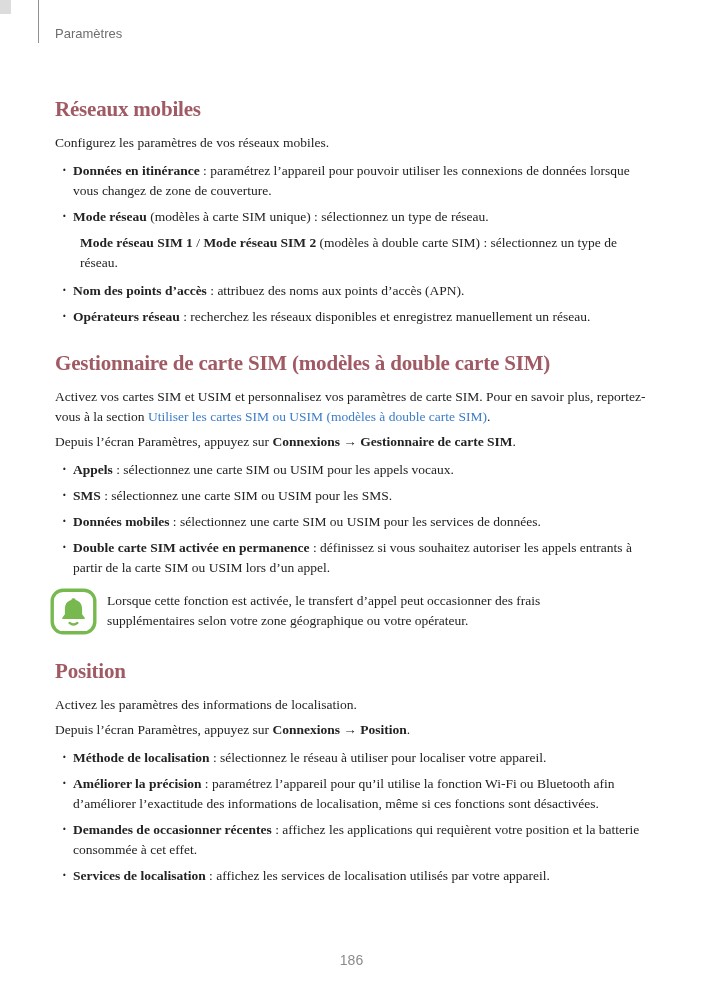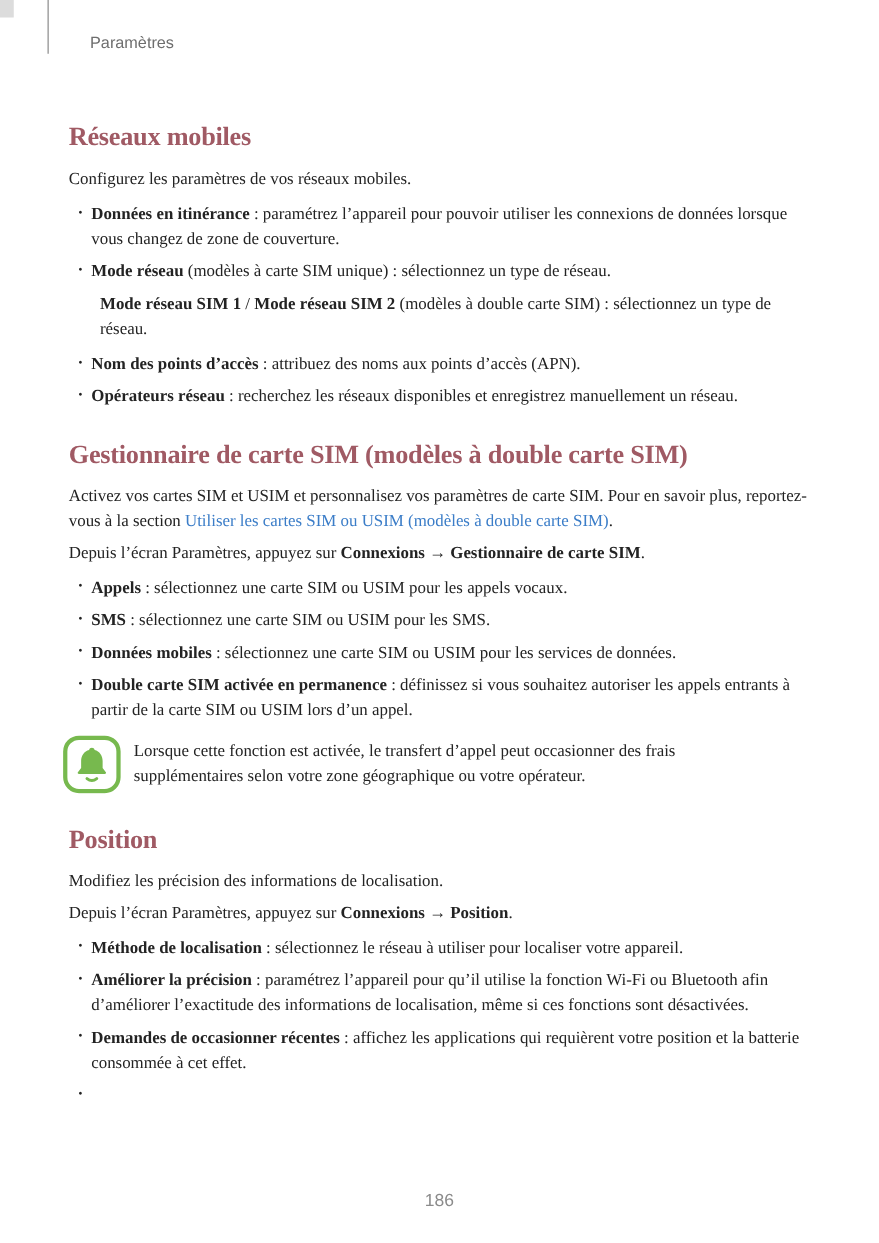--- a/index.html
+++ b/index.html
@@ -23,21 +23,21 @@
   .corner-tab {
     position: absolute; left: 0; top: 0;
     width: 11px; height: 14px; background: #dcdcdc;
   }
   .header-rule {
     position: absolute; left: 38px; top: 0;
     width: 1px; height: 43px; background: #8f8f8f;
   }
   .header-label {
     position: absolute; left: 55px; top: 26px;
-    font-size: 13px; line-height: 15px; color: var(--muted); margin-left: 17px;
+    font-size: 13px; line-height: 15px; color: var(--muted);
   }
   .content {
     position: absolute; left: 55px; top: 98px; width: 597px; font-family: Liberation Serif, serif;
   }
   section h2 {
     font-size: 21px; line-height: 23px; font-weight: bold;
     color: var(--heading);
     margin: 25px 0 12px 0;
     letter-spacing: -0.2px;
   }
@@ -130,33 +130,34 @@
         <span class="note-icon"><svg width="47" height="47" viewBox="0 0 47 47">
             <rect x="2.2" y="2.2" width="42.6" height="42.6" rx="11" fill="#ffffff" stroke="#77b94e" stroke-width="3.4"></rect>
             <path fill="#77b94e" d="M23.5 10.2c1.1 0 2 .7 2.2 1.7 3.9 1 6.4 4.4 6.4 8.8v5.6l2.6 3.4c.4.6 0 1.4-.8 1.4H13.1c-.8 0-1.2-.8-.8-1.4l2.6-3.4v-5.6c0-4.4 2.5-7.8 6.4-8.8.2-1 1.1-1.7 2.2-1.7z"></path>
             <path fill="none" stroke="#77b94e" stroke-width="2.4" stroke-linecap="round" d="M19.6 34.9q3.9 3.1 7.8 0"></path>
           </svg></span>
         <p class="note-text"><span>Lorsque cette fonction est activée, le transfert d’appel peut occasionner des frais supplémentaires selon votre zone géographique ou votre opérateur.</span></p>
       </div>
     </section>
     <section>
       <h2>Position</h2>
-      <p class="para"><span>Modifiez les précision des informations de localisation.</span></p>
+      <p class="para"><span>Activez les paramètres des informations de localisation.</span></p>
       <p class="para"><span>Depuis l’écran Paramètres, appuyez sur </span><span class="b">Connexions</span><span> → </span><span class="b">Position</span><span>.</span></p>
       <div class="bullet-item">
         <span class="dot">·</span>
         <p class="bullet-text"><span class="b">Méthode de localisation</span><span> : sélectionnez le réseau à utiliser pour localiser votre appareil.</span></p>
       </div>
       <div class="bullet-item">
         <span class="dot">·</span>
         <p class="bullet-text"><span class="b">Améliorer la précision</span><span> : paramétrez l’appareil pour qu’il utilise la fonction Wi-Fi ou Bluetooth afin d’améliorer l’exactitude des informations de localisation, même si ces fonctions sont désactivées.</span></p>
       </div>
       <div class="bullet-item">
         <span class="dot">·</span>
         <p class="bullet-text"><span class="b">Demandes de occasionner récentes</span><span> : affichez les applications qui requièrent votre position et la batterie consommée à cet effet.</span></p>
       </div>
       <div class="bullet-item">
         <span class="dot">·</span>
+        <p class="bullet-text"><span class="b">Services de localisation</span><span> : affichez les services de localisation utilisés par votre appareil.</span></p>
       </div>
     </section>
   </div>
 
 <div class="page-number">186</div>
 
 </body></html>

